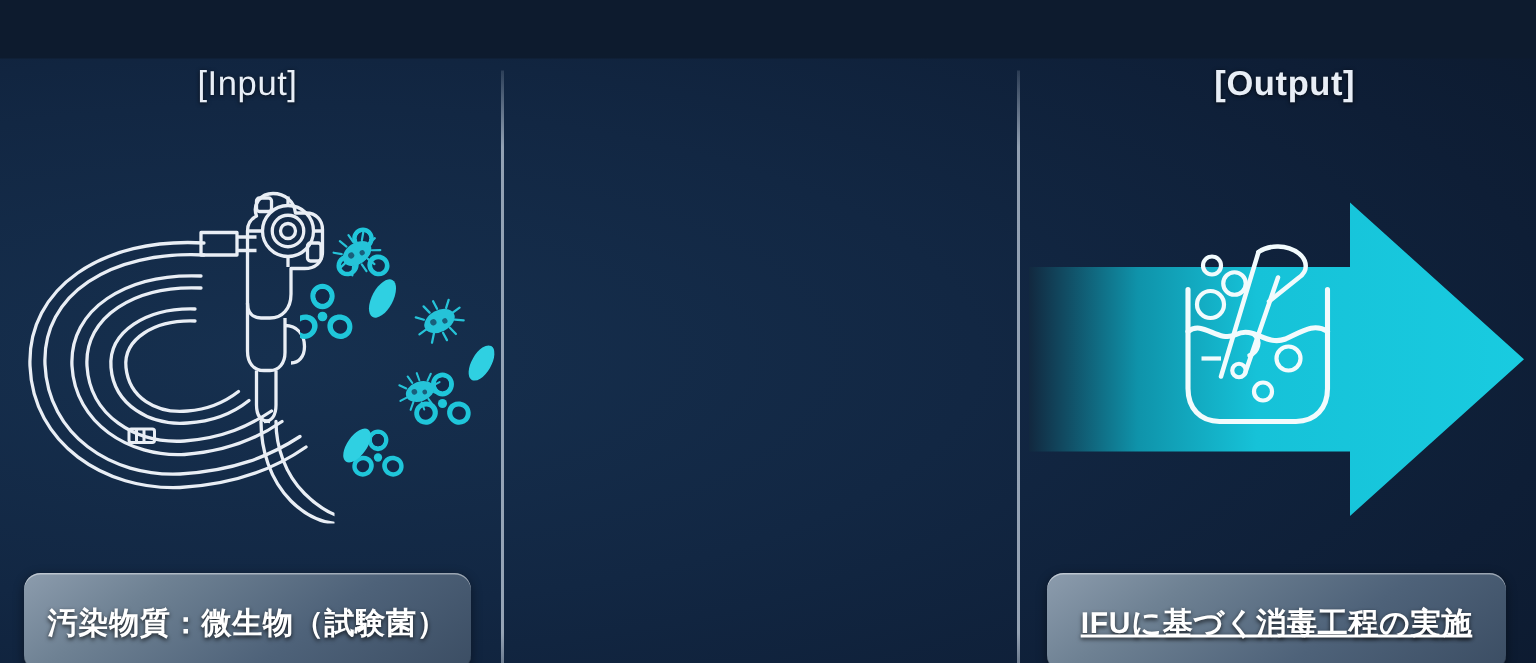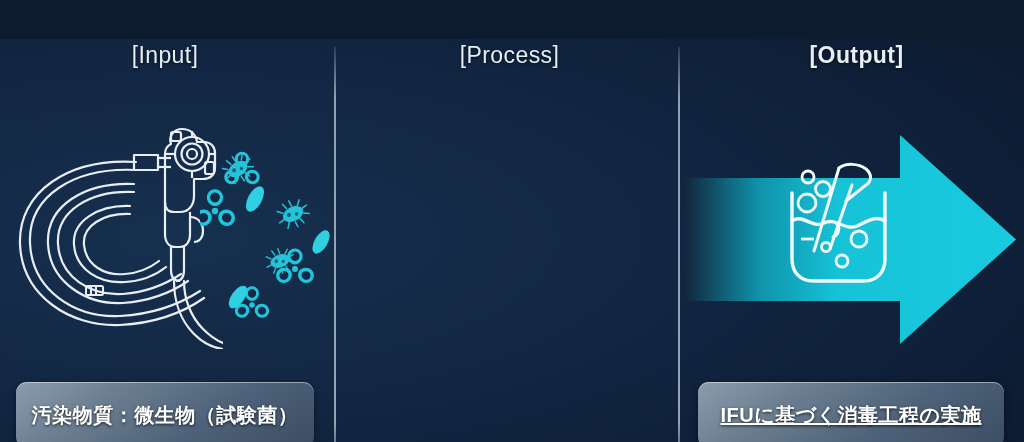--- a/index.html
+++ b/index.html
@@ -220,21 +220,20 @@
     </svg>
 
     <div class="caption-box" id="caption-input">
       <span>汚染物質：微生物（試験菌）</span>
     </div>
   </div>
 
   <div class="divider" id="divider-1"></div>
 
   <div class="panel" id="panel-process">
-    <div class="panel-title">[Process]</div>
 
     <svg id="process-arrow" viewBox="0 0 330 217">
       <defs>
         <linearGradient id="arrowGrad" x1="0" y1="0" x2="1" y2="0">
           <stop offset="0%" stop-color="#12283f"></stop>
           <stop offset="22%" stop-color="#0f93aa"></stop>
           <stop offset="46%" stop-color="#16c2d8"></stop>
           <stop offset="100%" stop-color="#19cbe0"></stop>
         </linearGradient>
       </defs>

